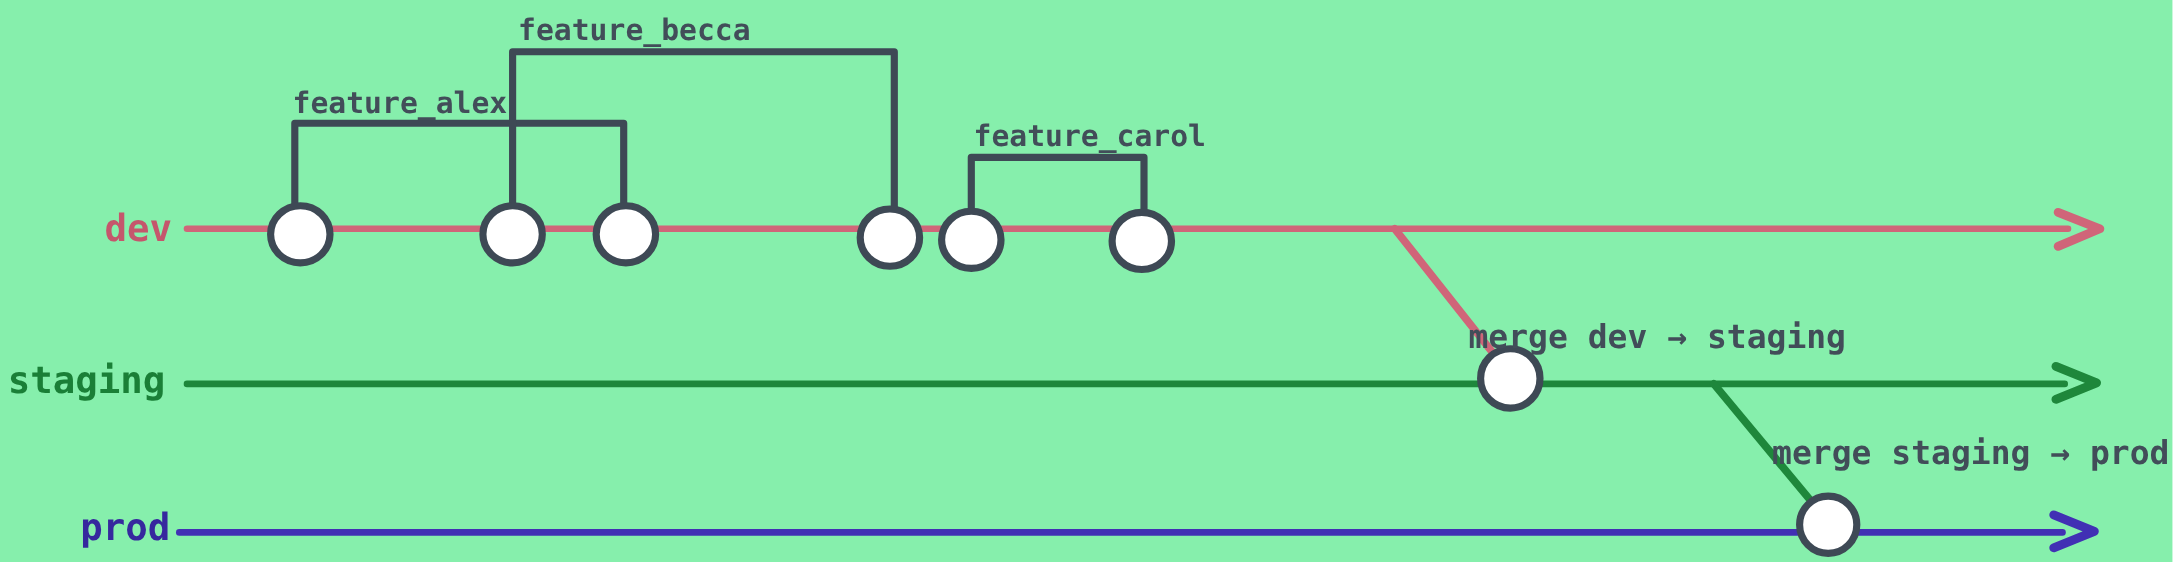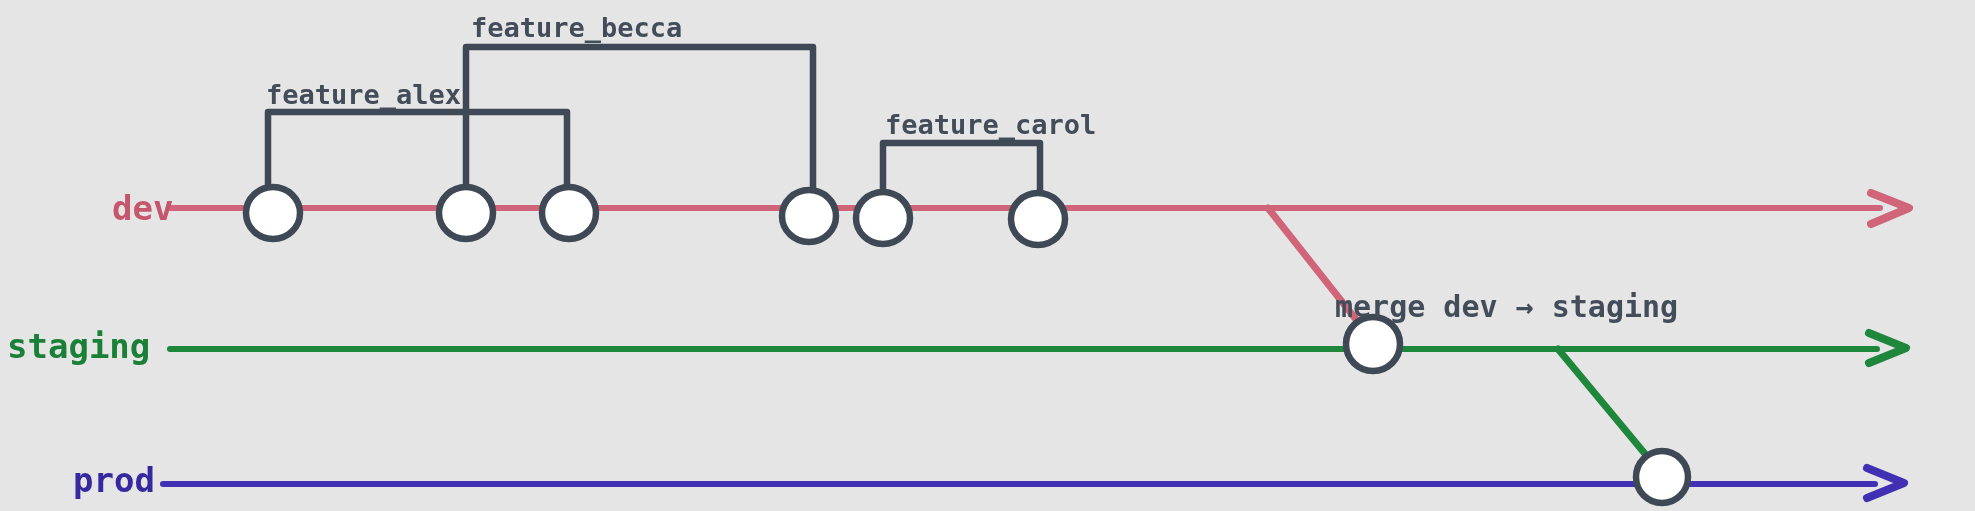--- a/index.html
+++ b/index.html
@@ -4,21 +4,21 @@
 <style>
   html, body {
     margin: 0;
     padding: 0;
     background: #ffffff;
   }
   .canvas {
     position: relative;
     width: 1975px;
     height: 511px;
-    background: #e5e5e5;
+    background: #86efac;
     overflow: hidden;
     font-family: "DejaVu Sans Mono", "Liberation Mono", monospace;
     text-align: center;
   }
   .diagram-svg {
     position: absolute;
     left: 0;
     top: 0;
     width: 1975px;
     height: 511px;
@@ -72,18 +72,19 @@
 
     <circle cx="1373" cy="344" r="27" stroke-width="6.5" stroke="#3e4955" fill="#ffffff"></circle>
     <circle cx="1662" cy="477" r="26" stroke-width="6.5" stroke="#3e4955" fill="#ffffff"></circle>
   </svg>
 
   <div class="lbl feature-lbl lbl-becca" style="color: rgb(66, 77, 89);">feature_becca</div>
   <div class="lbl feature-lbl lbl-carol" style="color: rgb(66, 77, 89);">feature_carol</div>
   <div class="lbl feature-lbl lbl-alex" style="color: rgb(66, 77, 89);">feature_alex</div>
 
   <div class="lbl merge-lbl lbl-merge-1" style="color: rgb(66, 77, 89);">merge dev → staging</div>
+  <div class="lbl merge-lbl lbl-merge-2" style="color: rgb(66, 77, 89);">merge staging → prod</div>
 
-  <div class="lbl branch-lbl lbl-dev" style="color: rgb(197, 86, 108); margin-left: 17px;">dev</div>
+  <div class="lbl branch-lbl lbl-dev" style="color: rgb(197, 86, 108);">dev</div>
   <div class="lbl branch-lbl lbl-staging" style="color: rgb(26, 127, 55);">staging</div>
   <div class="lbl branch-lbl lbl-prod" style="color: rgb(54, 40, 158);">prod</div>
 
 </div>
 
 </body></html>

